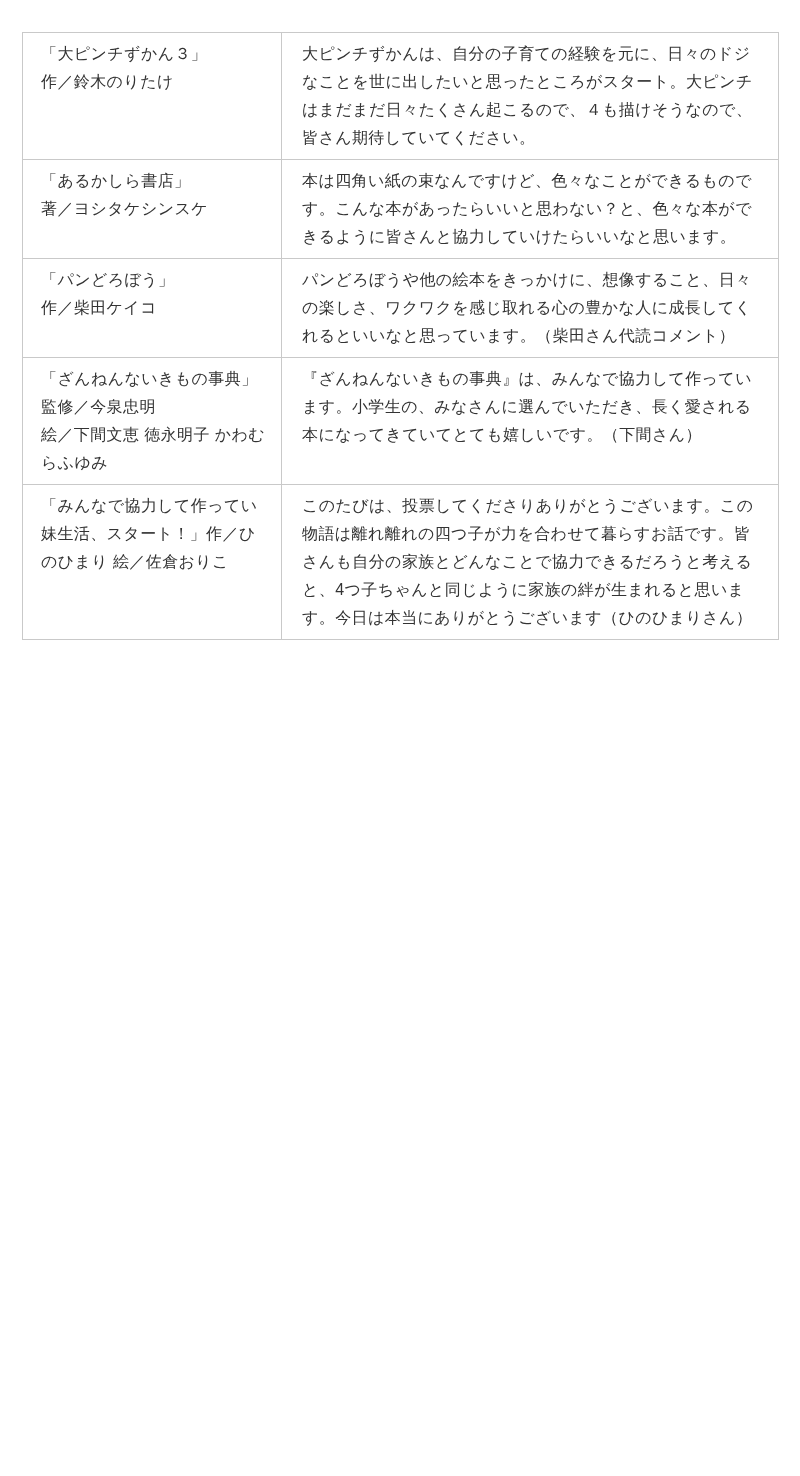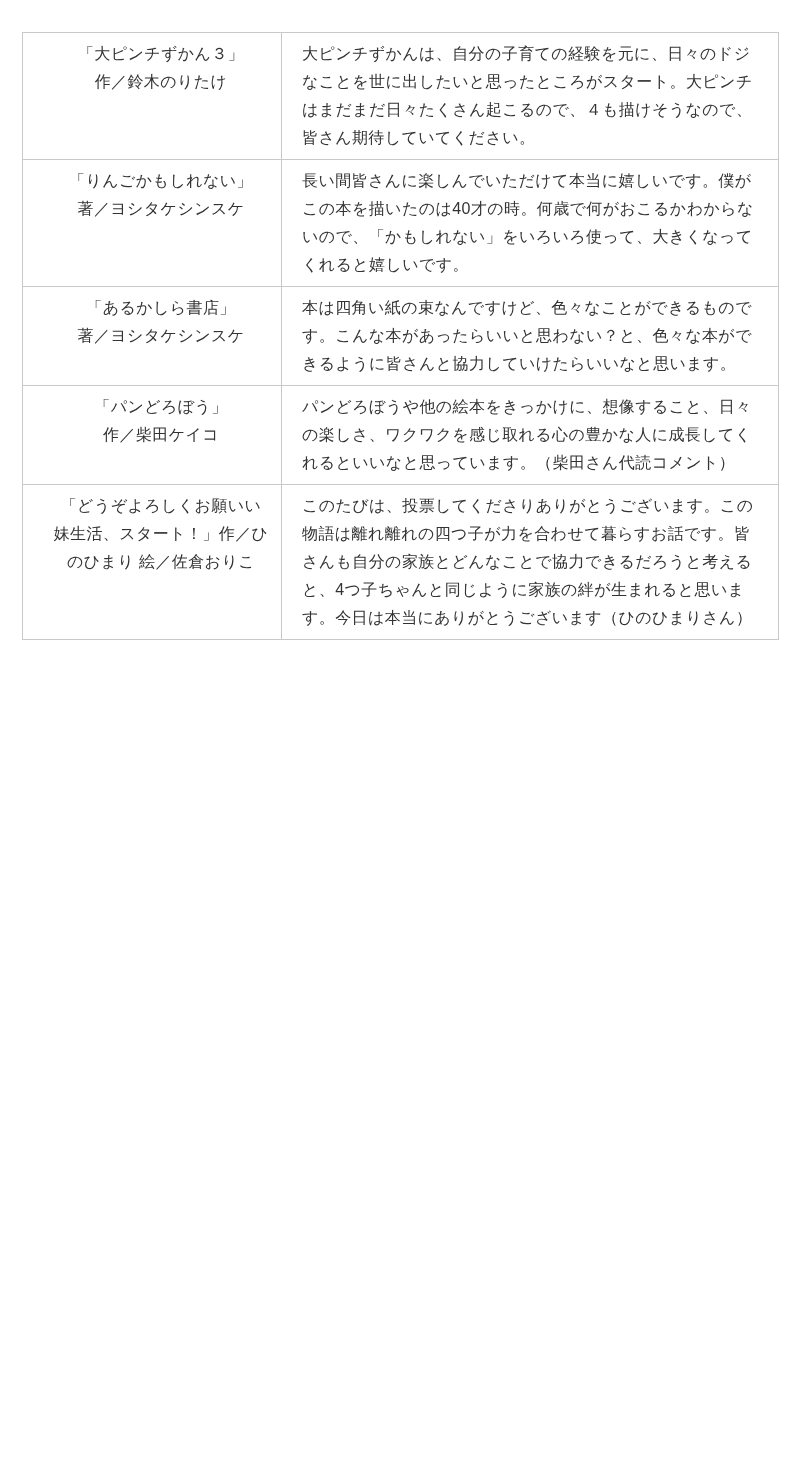--- a/index.html
+++ b/index.html
@@ -27,21 +27,21 @@
     border: 1px solid #c9c9c9;
     vertical-align: top;
     color: #333333;
     font-size: 16px;
     line-height: 28px;
     letter-spacing: 0.4px;
     white-space: pre-wrap;
     overflow: hidden;
     box-sizing: border-box;
   }
-  td.title-cell   { padding: 7px 0 7px 18px; text-align: center; }
+  td.title-cell   { padding: 7px 0 7px 18px; }
   td.comment-cell { padding: 7px 19px 7px 20px; }
 </style>
 </head>
 <body>
 
 <div class="page">
   <table class="book-table">
     <colgroup>
       <col class="col-title">
       <col class="col-comment">
@@ -49,43 +49,44 @@
     <tbody>
       <tr>
         <td class="title-cell">「大ピンチずかん３」
 作／鈴木のりたけ</td>
         <td class="comment-cell">大ピンチずかんは、自分の子育ての経験を元に、日々のドジ
 なことを世に出したいと思ったところがスタート。大ピンチ
 はまだまだ日々たくさん起こるので、４も描けそうなので、
 皆さん期待していてください。</td>
       </tr>
       <tr>
-        <td class="title-cell">「りんごかもしれない」
-著／ヨシタケシンスケ</td>
-        <td class="comment-cell">長い間皆さんに楽しんでいただけて本当に嬉しいです。僕が
-この本を描いたのは40才の時。何歳で何がおこるかわからな
-いので、「かもしれない」をいろいろ使って、大きくなって
-くれると嬉しいです。</td>
-      </tr>
-      <tr>
         <td class="title-cell">「あるかしら書店」
 著／ヨシタケシンスケ</td>
         <td class="comment-cell">本は四角い紙の束なんですけど、色々なことができるもので
 す。こんな本があったらいいと思わない？と、色々な本がで
 きるように皆さんと協力していけたらいいなと思います。</td>
       </tr>
       <tr>
         <td class="title-cell">「パンどろぼう」
 作／柴田ケイコ</td>
         <td class="comment-cell">パンどろぼうや他の絵本をきっかけに、想像すること、日々
 の楽しさ、ワクワクを感じ取れる心の豊かな人に成長してく
 れるといいなと思っています。（柴田さん代読コメント）</td>
       </tr>
       <tr>
-        <td class="title-cell">「どうぞよろしくお願いい
+        <td class="title-cell">「ざんねんないきもの事典」
+監修／今泉忠明
+絵／下間文恵 徳永明子 かわむ
+らふゆみ</td>
+        <td class="comment-cell">『ざんねんないきもの事典』は、みんなで協力して作ってい
+ます。小学生の、みなさんに選んでいただき、長く愛される
+本になってきていてとても嬉しいです。（下間さん）</td>
+      </tr>
+      <tr>
+        <td class="title-cell">「みんなで協力して作ってい
 妹生活、スタート！」作／ひ
 のひまり 絵／佐倉おりこ</td>
         <td class="comment-cell">このたびは、投票してくださりありがとうございます。この
 物語は離れ離れの四つ子が力を合わせて暮らすお話です。皆
 さんも自分の家族とどんなことで協力できるだろうと考える
 と、4つ子ちゃんと同じように家族の絆が生まれると思いま
 す。今日は本当にありがとうございます（ひのひまりさん）</td>
       </tr>
     </tbody>
   </table>

